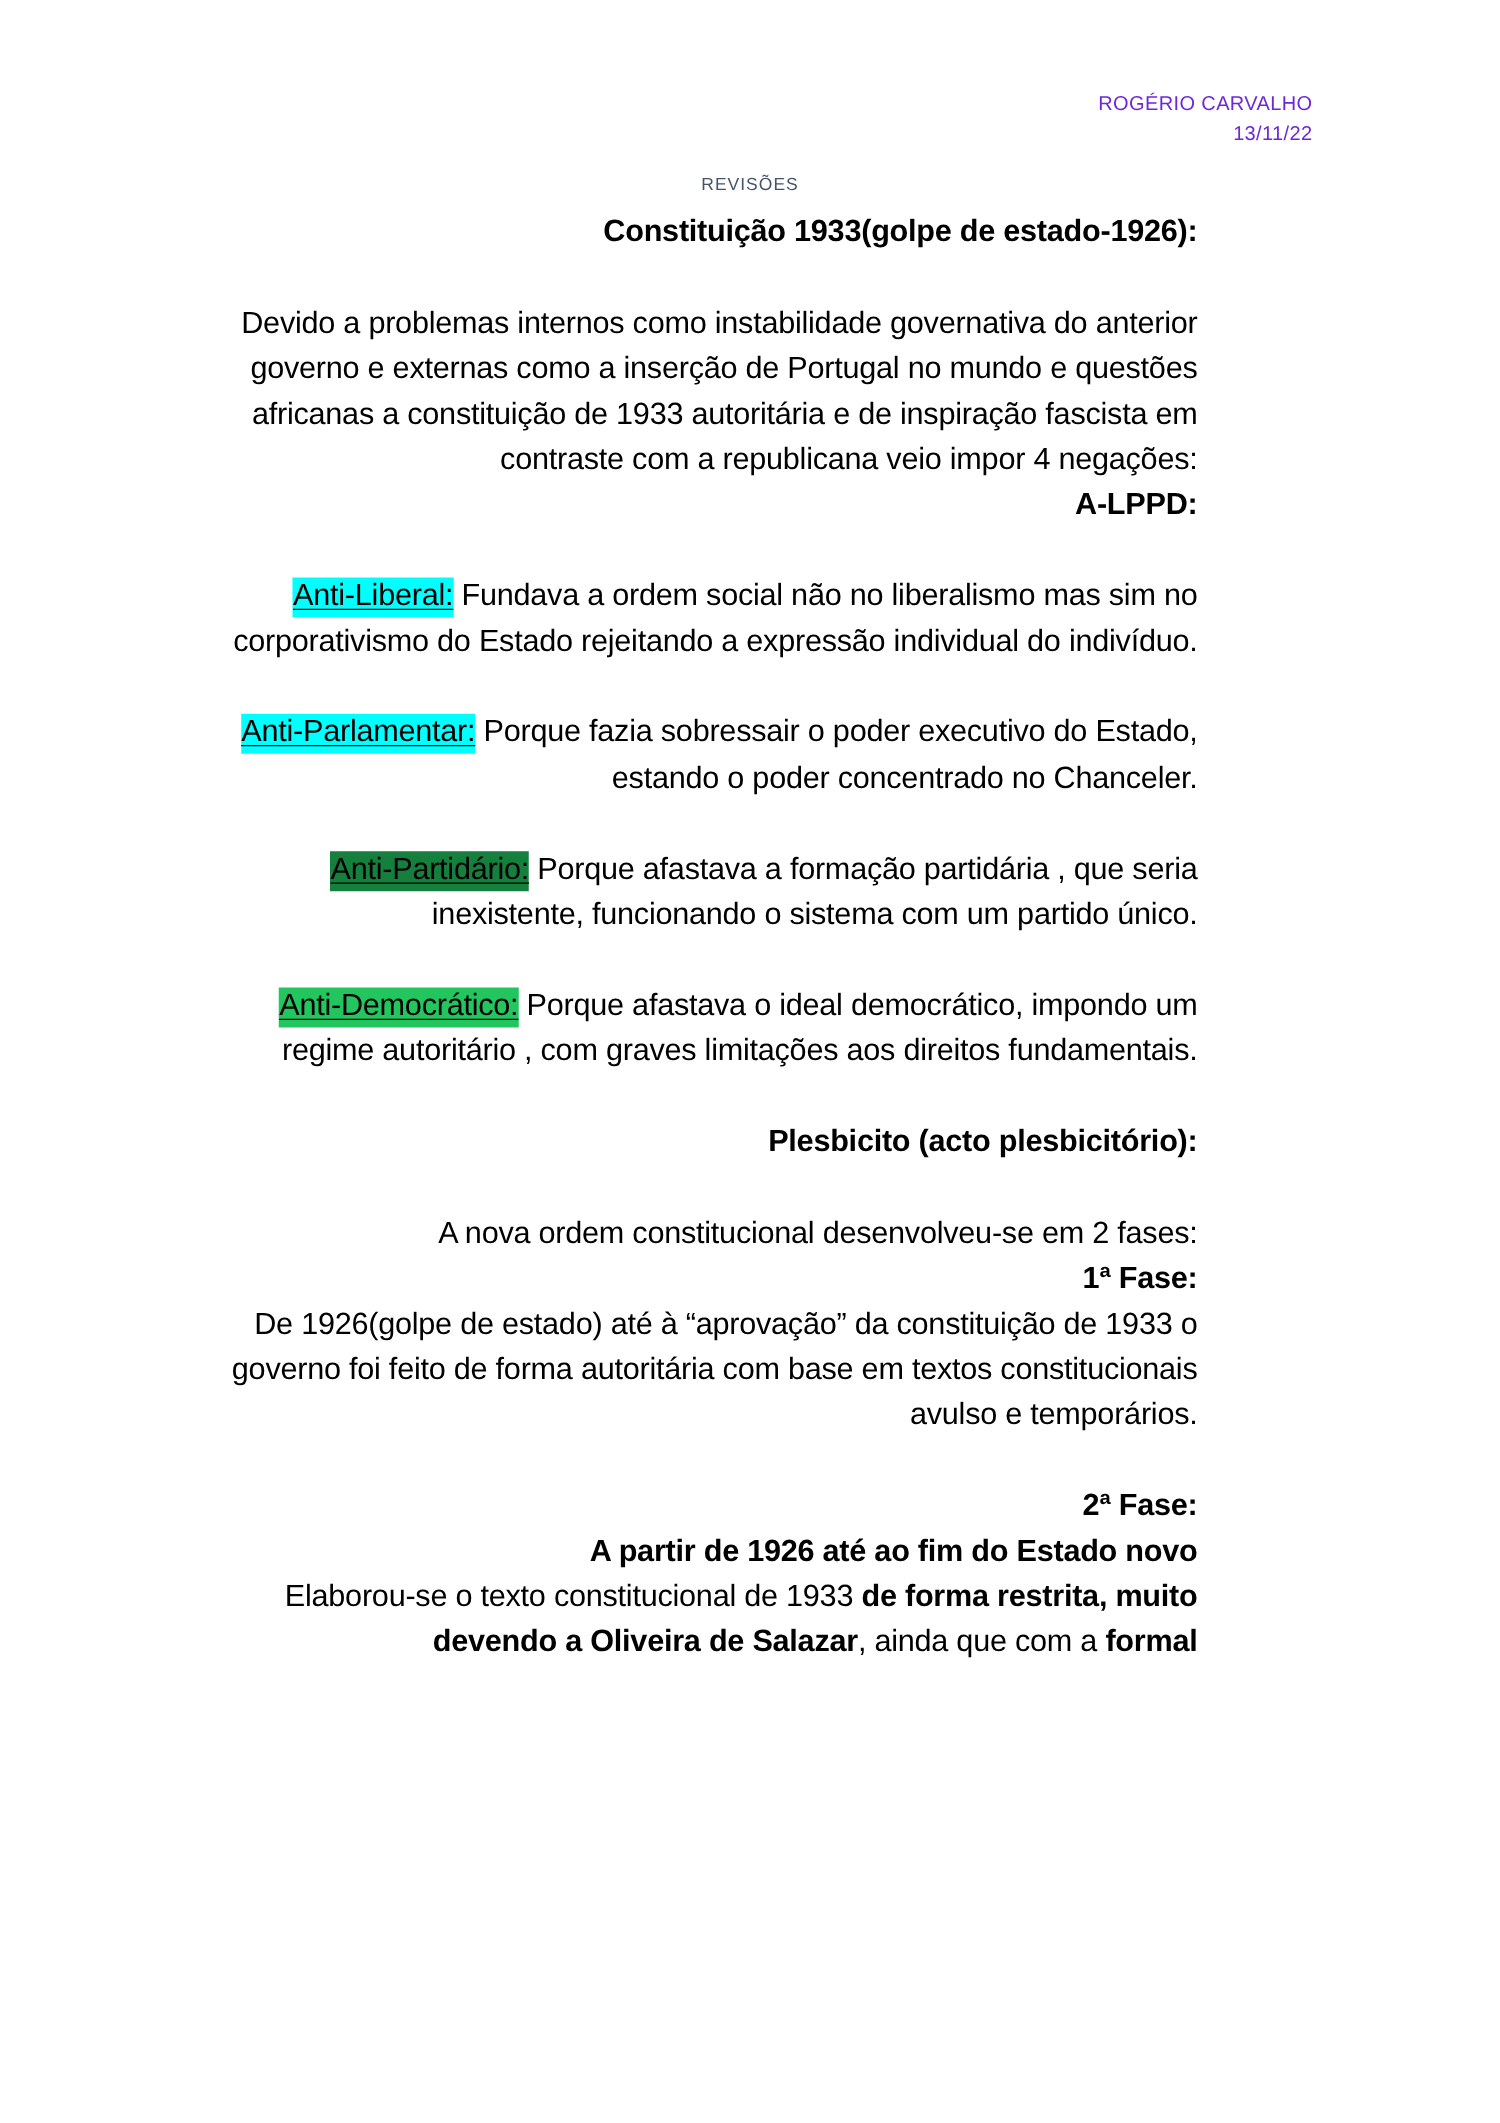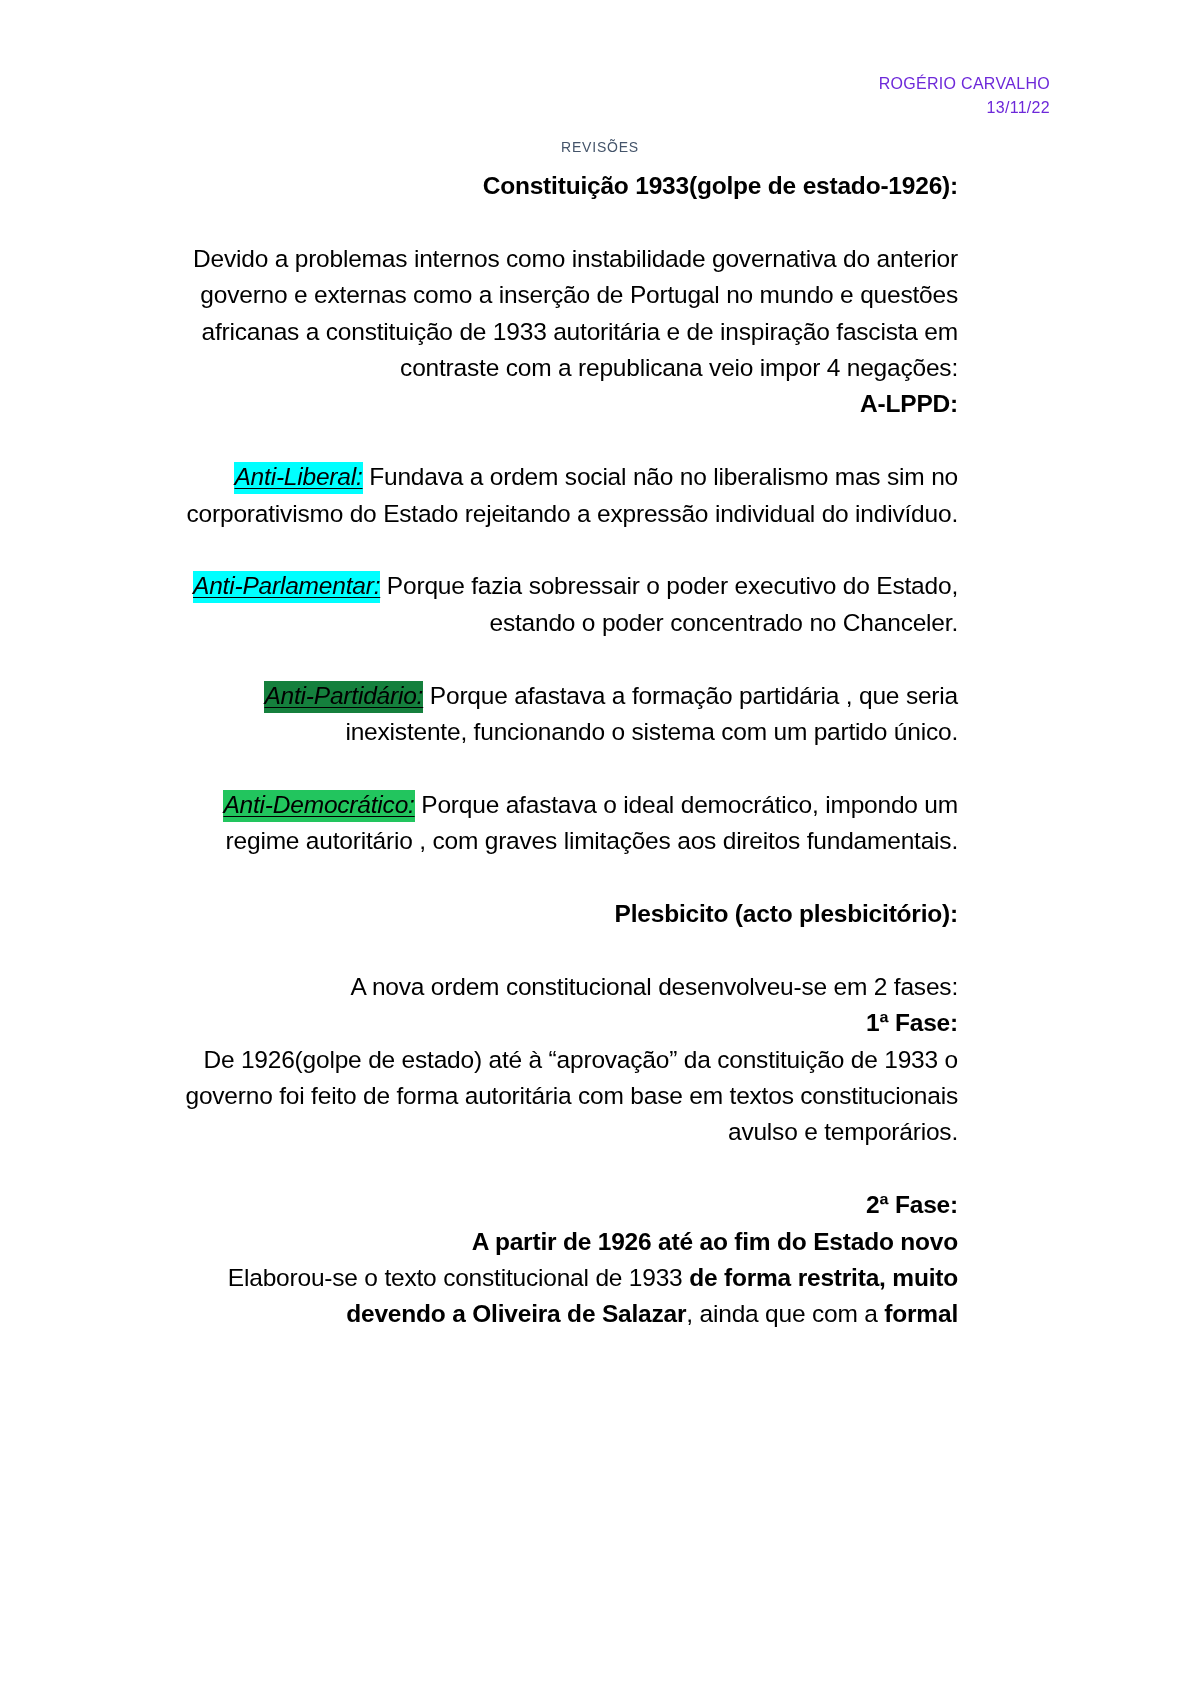--- a/index.html
+++ b/index.html
@@ -58,21 +58,20 @@
     }
     .blank {
       height: 36.4px;
     }
     .bold { font-weight: bold; }
     .hl {
       text-decoration: underline;
       text-decoration-thickness: 1px;
       text-underline-offset: 3px;
       padding: 1px 0 4px 0;
-      font-style: italic;
     }
     .hl-cyan { background: #00ffff; }
     .hl-olive { background: #15803d; }
     .hl-green { background: #22c55e; }
   </style>
 </head>
 <body>
 
 <div class="page">
 

